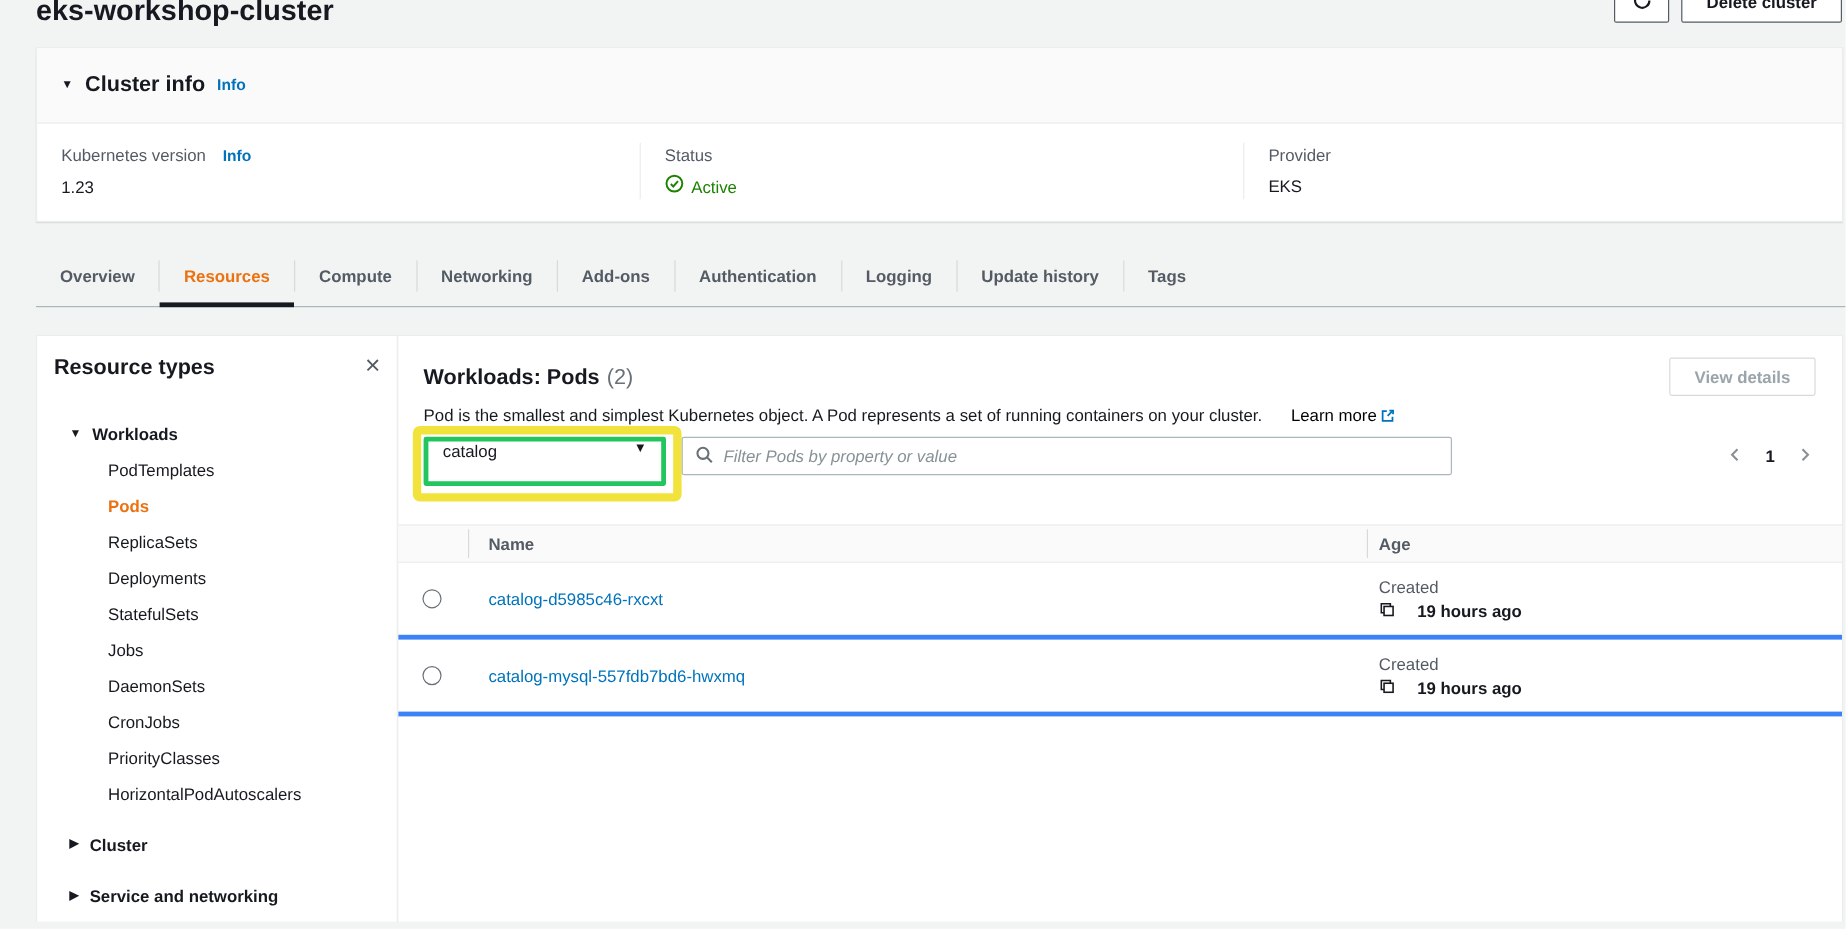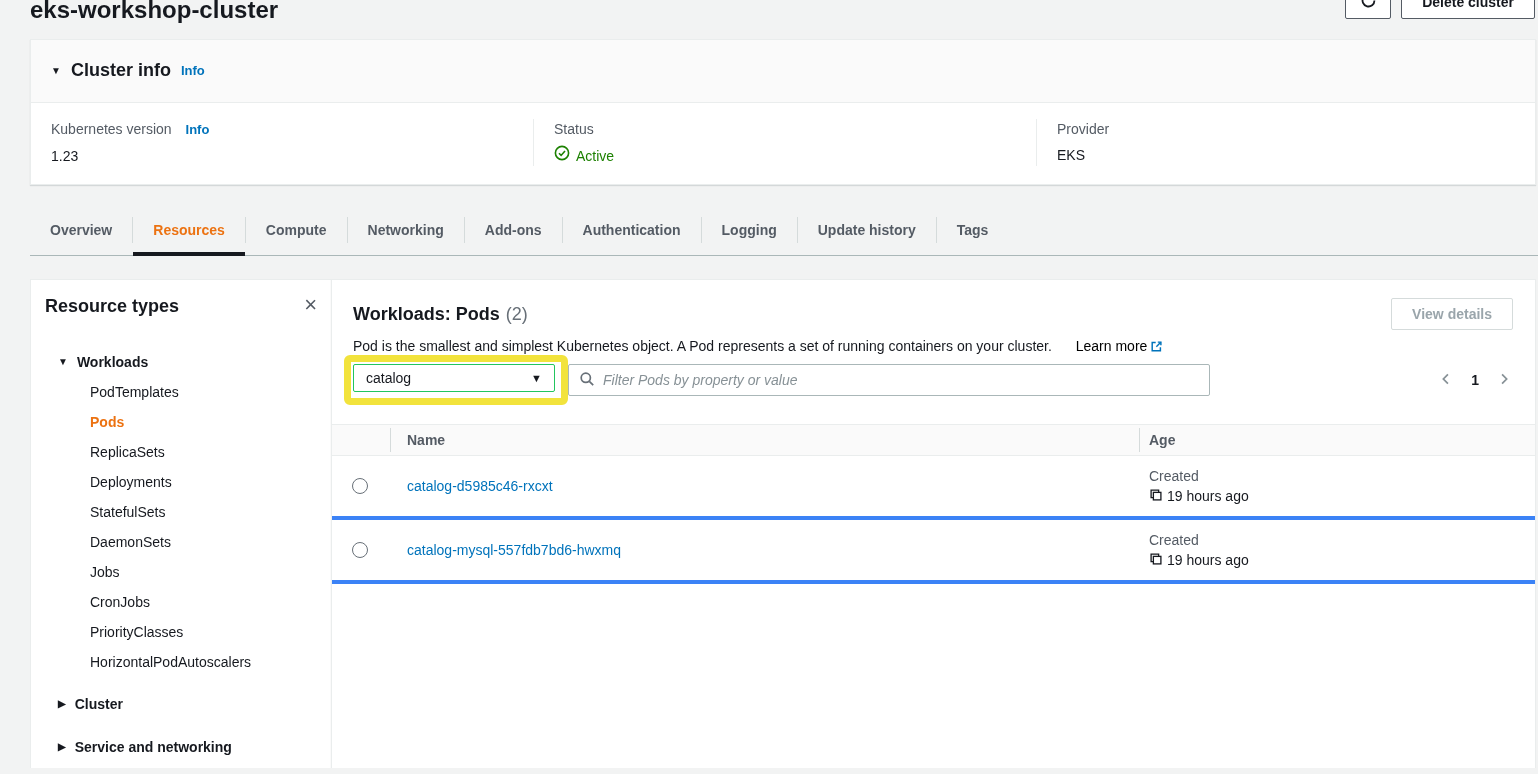--- a/index.html
+++ b/index.html
@@ -55,42 +55,42 @@
   .main-panel { flex:1; margin-left:-1px; min-height:520px; padding:18px 22px 0 21px; position:relative; }
   .mp-headrow { display:flex; align-items:center; }
   .mp-heading { font-size:18px; font-weight:700; line-height:24px; }
   .mp-count { font-size:18px; color:#687078; margin-left:6px; font-weight:400; }
   .mp-desc { margin-top:6px; line-height:20px; color:#16191f; }
   .learn-more { color:#000000; cursor:pointer; margin-left:20px; }
   .ext-icon { vertical-align:-2px; margin-left:3px; }
 
   .filter-row { margin-top:6px; display:flex; align-items:flex-start; }
   .hl-wrap { border:7px solid #f2e33c; border-radius:6px; padding:2px 6px 6px 2px; margin-top:-9px; margin-left:-9px; }
-  .dropdown { width:202px; height:28px; background:#fff; border:1px solid #22c55e; border-radius:2px; display:flex; align-items:center; padding:0 12px; cursor:pointer; }
+  .dropdown { width:202px; height:41px; background:#fff; border:4px solid #22c55e; border-radius:2px; display:flex; padding:0 12px; cursor:pointer; }
   .dd-caret { margin-left:auto; font-size:11px; color:#16191f; }
   .search-box { width:642px; height:32px; background:#fff; border:1px solid #aab7b8; border-radius:2px; display:flex; align-items:center; padding:0 10px; }
   .search-box input { border:none; outline:none; flex:1; font-family:inherit; font-size:14px; font-style:italic; color:#8b5cf6; margin-left:8px; }
   .search-box input::placeholder { color:#879196; font-style:italic; }
   .pagination { margin-left:auto; display:flex; align-items:center; gap:16px; height:32px; }
   .pg-btn { background:none; border:none; cursor:pointer; display:flex; align-items:center; padding:2px; }
   .pg-num { font-weight:700; color:#16191f; }
 
   
   .pods-table { margin:19px -22px 0 -21px; }
   .t-head { display:flex; background:#fafafa; border-top:1px solid #eaeded; border-bottom:1px solid #eaeded; height:32px; align-items:center; color:#545b64; font-weight:700; }
   .col-sel { width:58px; padding-left:20px; display:flex; align-items:center; }
   .col-name { flex:1; padding-left:17px; position:relative; }
   .col-age { width:396px; padding-left:10px; position:relative; }
   .t-head .col-name::before, .t-head .col-age::before { content:""; position:absolute; left:0; top:-4px; width:1px; height:24px; background:#d5dbdb; }
   .t-row { display:flex; align-items:center; height:64px; border-bottom:4px solid #3b82f6; }
   .radio { width:16px; height:16px; border:1px solid #687078; border-radius:50%; background:#fff; display:inline-block; cursor:pointer; }
   .pod-link { color:#0073bb; text-decoration:none; cursor:pointer; }
   .age-cell { display:flex; flex-direction:column; justify-content:center; gap:4px; }
   .age-created { color:#545b64; line-height:16px; }
-  .age-val { display:flex; align-items:center; gap:4px; line-height:16px; color:#16191f; }
+  .age-val { display:flex; align-items:center; gap:18px; line-height:16px; color:#16191f;font-weight:bold; }
 </style>
 </head>
 <body>
 
 <div class="top-header">
   <div class="page-title">eks-workshop-cluster</div>
   <div class="hdr-buttons">
     <button class="btn icon-only">
       <span>
         <svg width="17" height="17" viewBox="0 0 16 16">
@@ -168,22 +168,22 @@
     <div class="sb-section">
       <span class="tri">▼</span>
       <span>Workloads</span>
     </div>
     <ul class="sb-items">
       <li>PodTemplates</li>
       <li class="active">Pods</li>
       <li>ReplicaSets</li>
       <li>Deployments</li>
       <li>StatefulSets</li>
+      <li>Jobs</li>
       <li>DaemonSets</li>
-      <li>Jobs</li>
       <li>CronJobs</li>
       <li>PriorityClasses</li>
       <li>HorizontalPodAutoscalers</li>
     </ul>
     <div class="sb-section sb-collapsed">
       <span class="tri">▶</span>
       <span>Cluster</span>
     </div>
     <div class="sb-section sb-collapsed">
       <span class="tri">▶</span>

